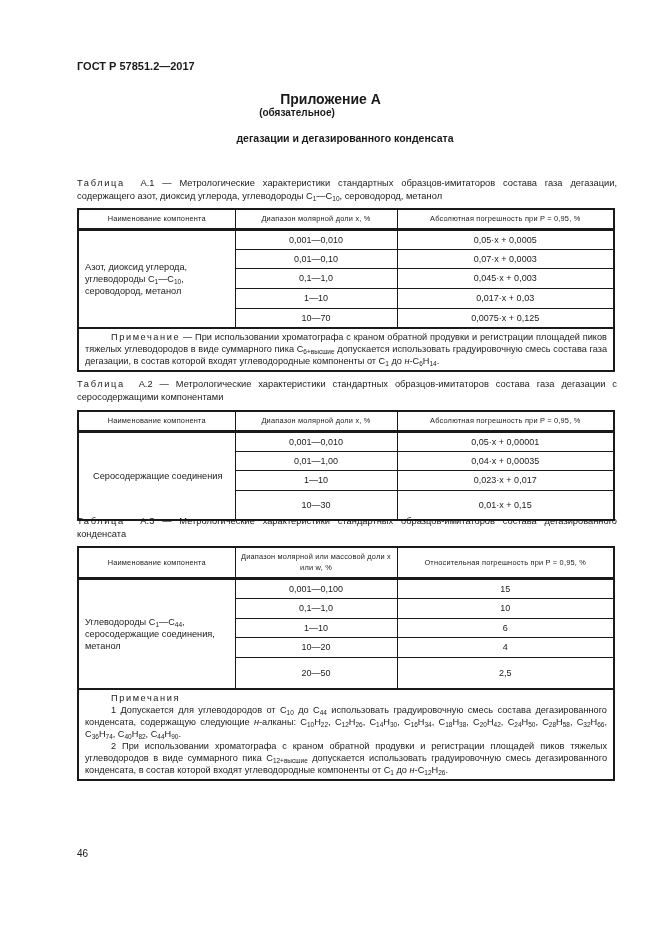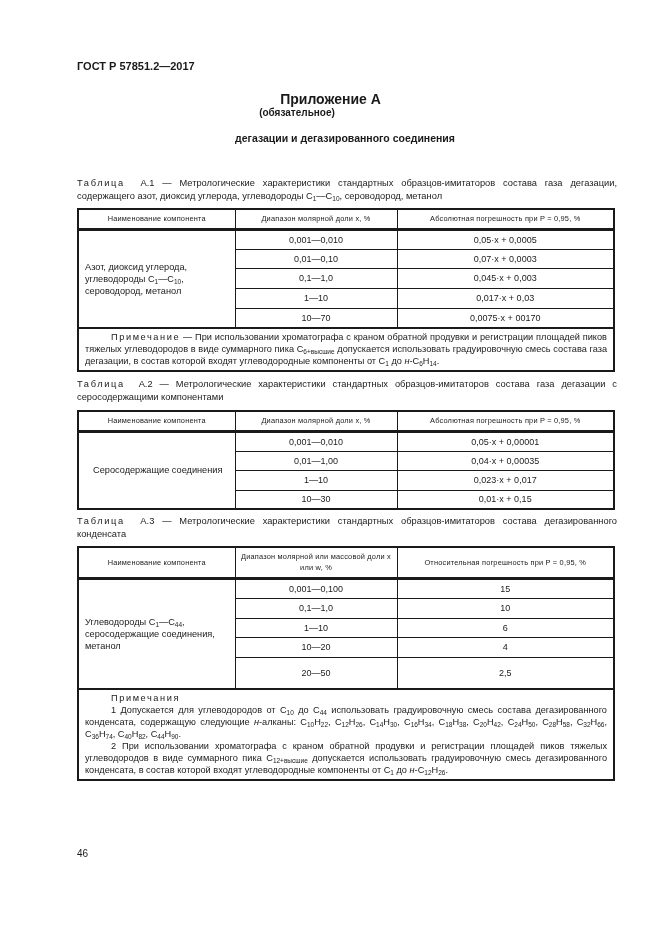--- a/index.html
+++ b/index.html
@@ -39,21 +39,21 @@
 </style>
 </head>
 <body>
 
 <div class="abs doc-code">ГОСТ Р 57851.2—2017</div>
 
 <div class="abs annex-title">Приложение А</div>
 <div class="abs annex-sub">(обязательное)</div>
 
 <div class="abs section-title">
-  <div>дегазации и дегазированного соединения</div>
+  <div>дегазации и дегазированного конденсата</div>
 </div>
 
 <div class="abs caption" style="top:177px;">
   <span class="spaced">Таблица</span>&nbsp;&nbsp;<span>А.1</span><span> — Метрологические характеристики стандартных образцов-имитаторов состава газа дегазации, содержащего азот, диоксид углерода, углеводороды C</span><sub>1</sub><span>—C</span><sub>10</sub><span>, сероводород, метанол</span>
 </div>
 
 <table class="gt" style="top:208px;">
   <colgroup>
       <col style="width:157px">
       <col style="width:162px">
@@ -79,21 +79,21 @@
     <tr style="height:20px;">
       <td>0,1—1,0</td>
       <td>0,045·x + 0,003</td>
     </tr>
     <tr style="height:20px;">
       <td>1—10</td>
       <td>0,017·x + 0,03</td>
     </tr>
     <tr style="height:20px;margin-left:36px;">
       <td>10—70</td>
-      <td>0,0075·x + 00170</td>
+      <td>0,0075·x + 0,125</td>
     </tr>
     <tr>
       <td class="note" colspan="3"><span class="indent"></span><span class="note-head">Примечание</span><span> — При использовании хроматографа с краном обратной продувки и регистрации площадей пиков тяжелых углеводородов в виде суммарного пика C</span><sub>6+высшие</sub><span> допускается использовать градуировочную смесь состава газа дегазации, в состав которой входят углеводородные компоненты от C</span><sub>1</sub><span> до </span><span class="it">н</span><span>-C</span><sub>6</sub><span>H</span><sub>14</sub><span>.</span></td>
     </tr>
   </tbody>
 </table>
 
 <div class="abs caption" style="top:378px;">
   <span class="spaced">Таблица</span>&nbsp;&nbsp;<span>А.2</span><span> — Метрологические характеристики стандартных образцов-имитаторов состава газа дегазации с серосодержащими компонентами</span>
 </div>
@@ -118,21 +118,21 @@
       <td>0,05·x + 0,00001</td>
     </tr>
     <tr style="height:19px;">
       <td>0,01—1,00</td>
       <td>0,04·x + 0,00035</td>
     </tr>
     <tr style="height:20px;">
       <td>1—10</td>
       <td>0,023·x + 0,017</td>
     </tr>
-    <tr style="height:19px;">
+    <tr style="height:30px;">
       <td>10—30</td>
       <td>0,01·x + 0,15</td>
     </tr>
   </tbody>
 </table>
 
 <div class="abs caption" style="top:515px;">
   <span class="spaced">Таблица</span>&nbsp;&nbsp;<span>А.3</span><span> — Метрологические характеристики стандартных образцов-имитаторов состава дегазированного конденсата</span>
 </div>
 

